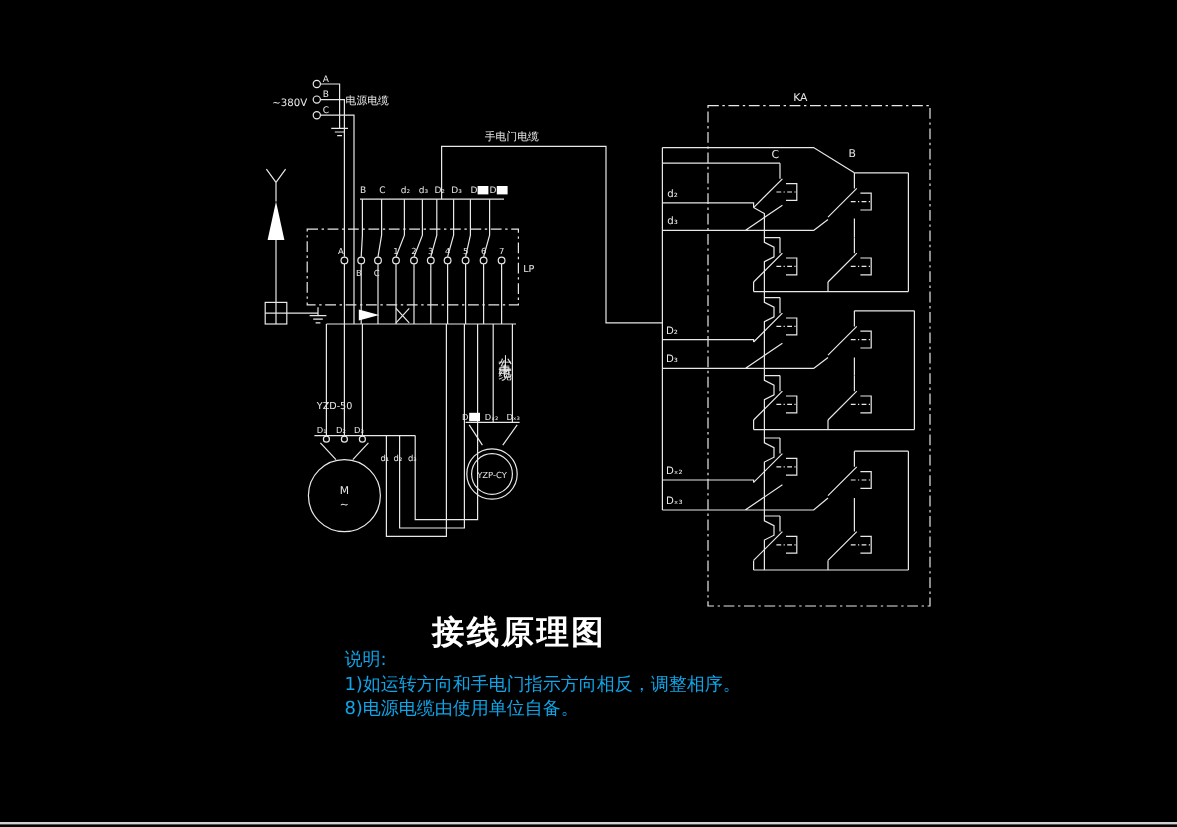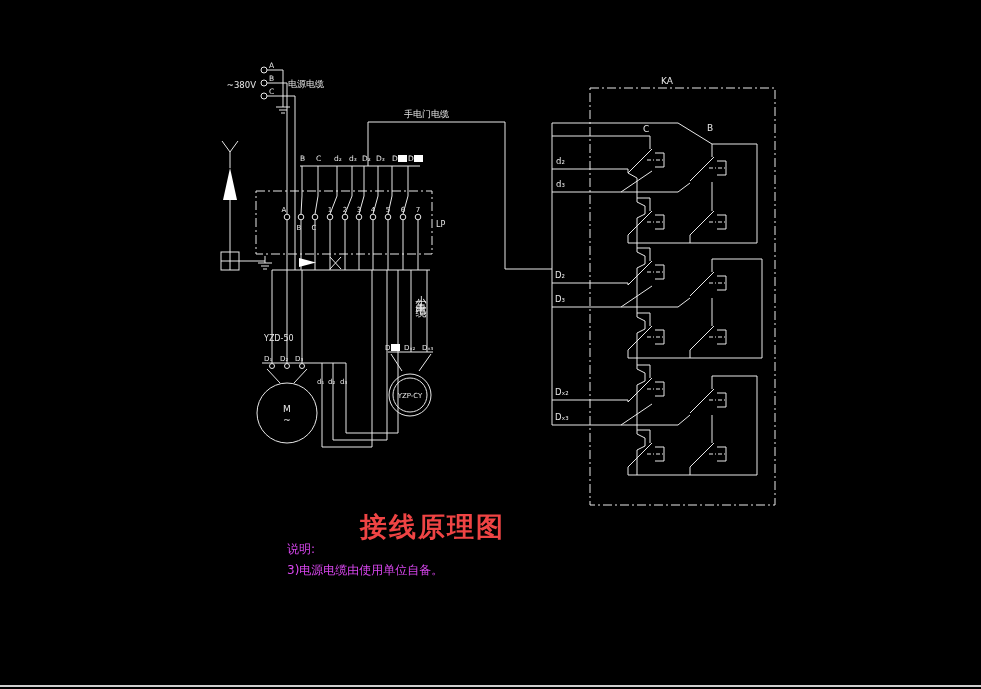--- a/index.html
+++ b/index.html
@@ -7,23 +7,23 @@
          font-family:"DejaVu Sans",sans-serif;}
   svg{position:absolute;left:0;top:0;}
   .w{stroke:#e8e8e8;stroke-width:1;fill:none;}
   .dd{stroke-dasharray:9 3 2 3;}
   .cd{stroke-dasharray:4 2 1 2;}
   .wf{fill:#ffffff;stroke:none;}
   text{fill:#e8e8e8;font-family:"DejaVu Sans",sans-serif;}
   .t7{font-size:7px;} .t75{font-size:7.5px;} .t8{font-size:8px;}
   .t85{font-size:8.5px;} .t9{font-size:9px;}
   .mid{text-anchor:middle;} .end{text-anchor:end;}
-  .title{position:absolute;left:360px;top:509px;color:#ef4444;font-size:27px;
+  .title{position:absolute;left:360px;top:509px;color:#ffffff;font-size:27px;
          letter-spacing:2px;font-weight:bold;white-space:nowrap;}
-  .notes{position:absolute;left:287px;top:539px;color:#d946ef;font-size:12px;
+  .notes{position:absolute;left:287px;top:539px;color:#0ea5e9;font-size:15px;
          line-height:20.5px;white-space:nowrap;}
   .vlabel{position:absolute;left:412px;top:286px;color:#e8e8e8;font-size:11px;
           letter-spacing:4px;writing-mode:vertical-rl;text-orientation:upright;}
   .bottomline{position:absolute;left:0;top:685px;width:981px;height:2px;background:#cfcfcf;}
 </style>
 </head>
 <body>
 
 <div class="stage">
 <svg width="981" height="689" viewBox="0 0 981 689">
@@ -186,19 +186,20 @@
     <path class="w" d="M628 235 V243 M690 235 V243 M628 243 H757 M712 144 H757 M757 144 V243"></path>
     <path class="w" d="M628 350 V358 M690 350 V358 M628 358 H762 M712 259 H762 M762 259 V358"></path>
     <path class="w" d="M628 467 V475 M690 467 V475 M628 475 H757 M712 376 H757 M757 376 V475"></path>
   </g>
 </svg>
 
 <div class="title">接线原理图</div>
 
 <div class="notes">
   <div>说明:</div>
-  <div>3)电源电缆由使用单位自备。</div>
+  <div>1)如运转方向和手电门指示方向相反，调整相序。</div>
+  <div>8)电源电缆由使用单位自备。</div>
 </div>
 
 <div class="vlabel">小车电缆</div>
 
 <div class="bottomline"></div>
 </div>
 
 </body></html>

